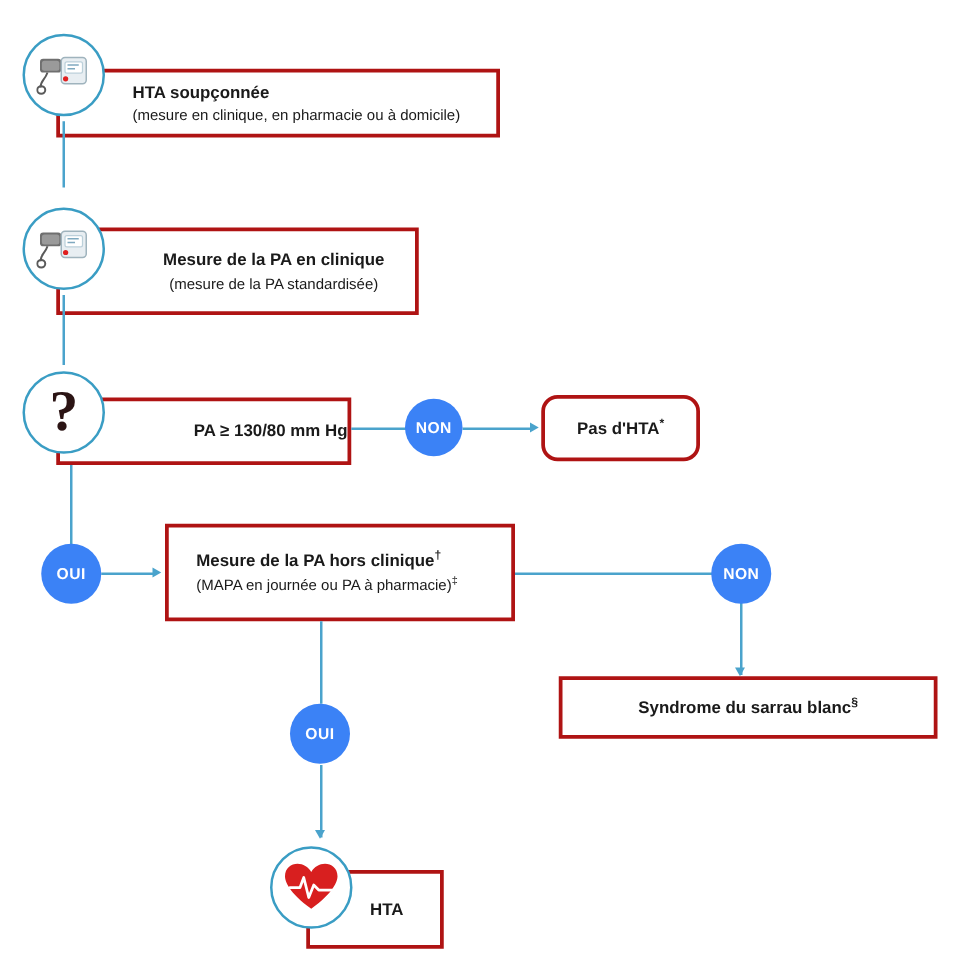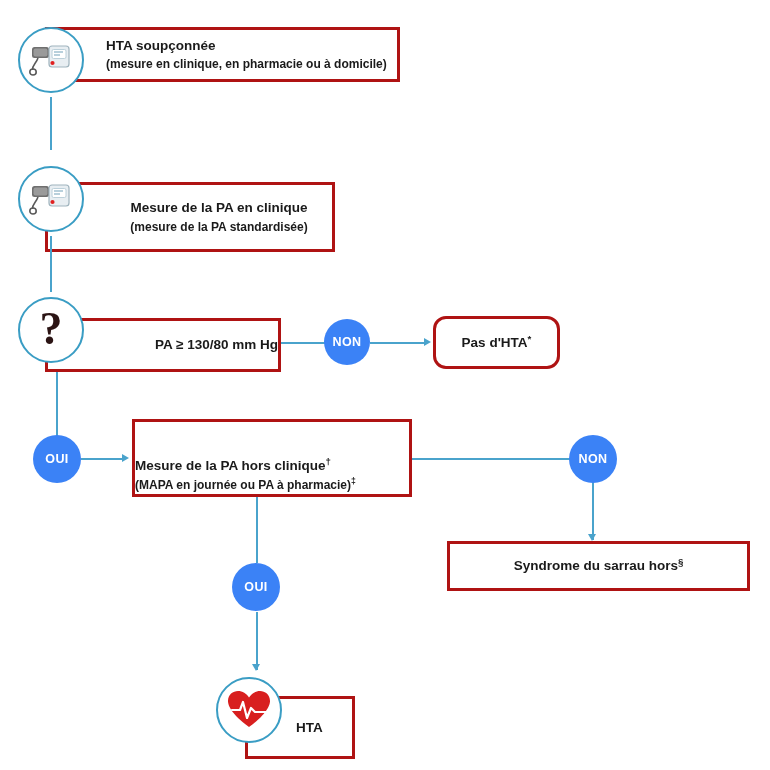--- a/index.html
+++ b/index.html
@@ -30,31 +30,31 @@
   }
   .box .line1 {
     font-weight: bold;
     font-size: 13.5px;
     color: #1a1a1a;
     line-height: 1.45;
     white-space: nowrap;
   }
   .box .line2,
   .box .line3 {
-    font-weight: bold;
+    font-weight: normal;
     font-size: 12px;
     color: #1a1a1a;
     line-height: 1.5;
     white-space: nowrap;
   }
   .box-pad {
     padding-left: 58px;
   }
   .box-pad-lg {
-    justify-content: flex-end;
+    padding-left: 22px;
   }
   .center-text {
     align-items: center;
     justify-content: center;
     text-align: center;
   }
   sup {
     font-size: 0.72em;
     vertical-align: super;
     line-height: 0;
@@ -145,21 +145,21 @@
   <div class="conn h" style="left:412px; top:458px; width:158px;"></div>
 
   <div class="conn v" style="left:592px; top:482px; height:58px;"></div>
   <div class="arrow-down" style="left:588px; top:534px;"></div>
 
   <div class="conn v" style="left:256px; top:497px; height:66px;"></div>
 
   <div class="conn v" style="left:256px; top:612px; height:58px;"></div>
   <div class="arrow-down" style="left:252px; top:664px;"></div>
 
-  <div class="box box-pad" style="left:45px; top:27px; width:355px; height:55px;">
+  <div class="box box-pad" style="left:45px; top:55px; width:355px; height:55px;">
     <div class="line1">HTA soupçonnée</div>
     <div class="line2">(mesure en clinique, en pharmacie ou à domicile)</div>
   </div>
   <div class="icon-circle" style="left:18px; top:27px; width:66px; height:66px;">
     <svg width="44" height="34" viewBox="0 0 44 34">
 
       <rect x="3" y="4" width="17" height="11" rx="2.5" fill="#6f6f6f"></rect>
       <rect x="4.5" y="5.5" width="14" height="8" rx="2" fill="#9a9a9a"></rect>
       <path d="M9 15 C 7 21, 3 22, 3.5 27" stroke="#5a5a5a" stroke-width="1.6" fill="none"></path>
       <ellipse cx="4" cy="29" rx="3.2" ry="3" fill="none" stroke="#5a5a5a" stroke-width="1.6"></ellipse>
@@ -219,21 +219,21 @@
       <span>(MAPA en journée ou PA à pharmacie)</span><sup>‡</sup>
     </div>
   </div>
 
   <div class="dec-circle" style="left:569px; top:435px; width:48px; height:48px;">
     <span>NON</span>
   </div>
 
   <div class="box center-text" style="left:447px; top:541px; width:303px; height:50px;">
     <div class="line1">
-      <span>Syndrome du sarrau hors</span><sup>§</sup>
+      <span>Syndrome du sarrau blanc</span><sup>§</sup>
     </div>
   </div>
 
   <div class="dec-circle" style="left:232px; top:563px; width:48px; height:48px;">
     <span>OUI</span>
   </div>
 
   <div class="box" style="left:245px; top:696px; width:110px; height:63px; padding-left:48px;">
     <div class="line1">HTA</div>
   </div>

